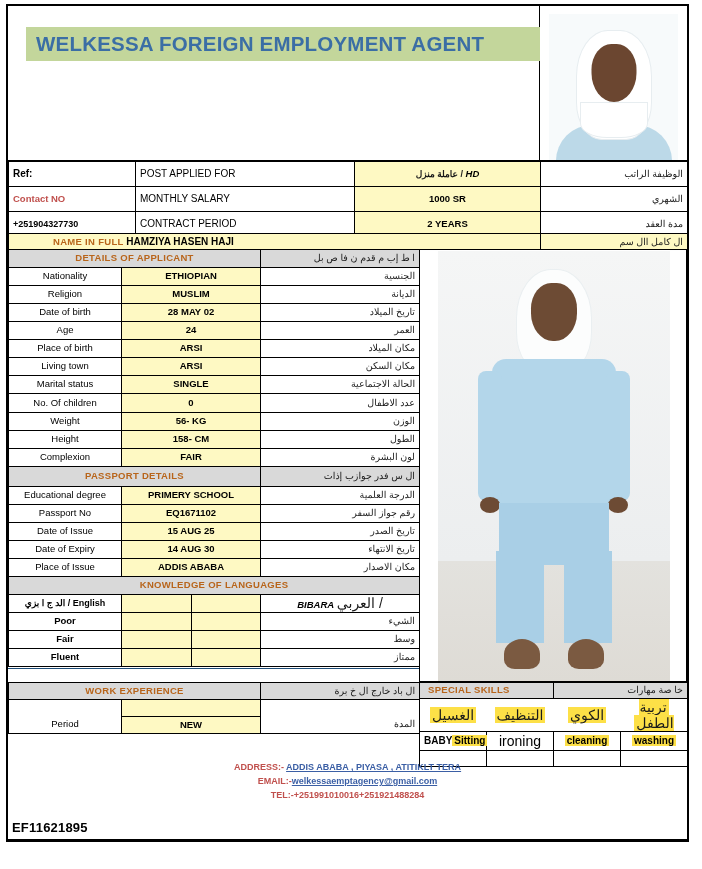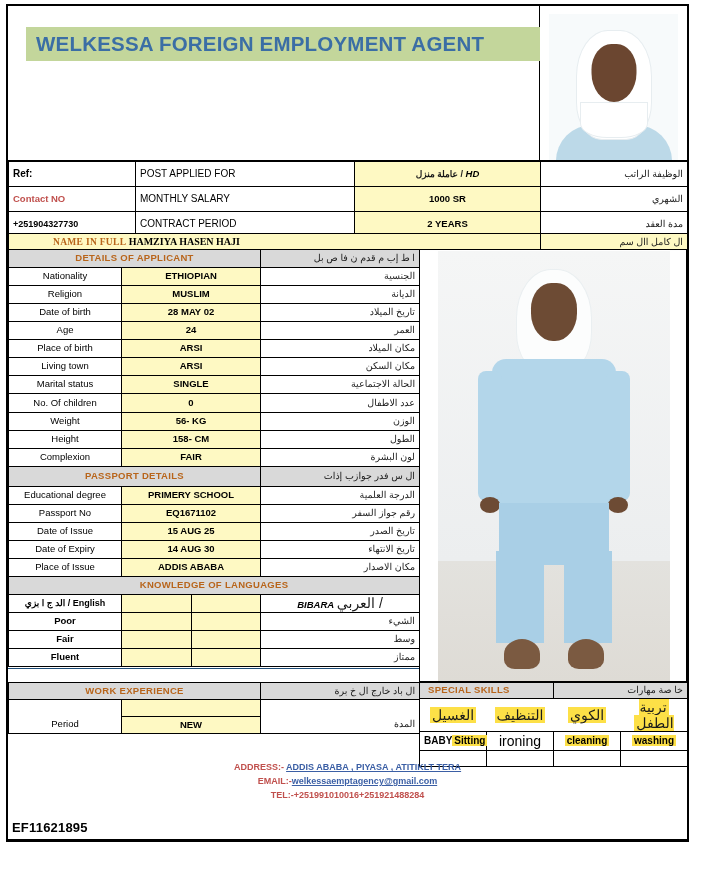--- a/index.html
+++ b/index.html
@@ -136,21 +136,21 @@
     </tbody>
   </table>
 
   <table class="tbl namerow">
     <colgroup>
         <col style="width:532px">
         <col style="width:147px">
       </colgroup>
     <tbody>
       <tr>
-        <td class="green lft" style="padding-left:44px;font-family:Liberation Serif, serif;">
+        <td class="green lft" style="padding-left:44px;">
           <span class="sect-or">NAME IN FULL</span>
           <span class="b" style="font-size:10px;">HAMZIYA HASEN HAJI</span>
         </td>
         <td class="green ar ctr">ال كامل اال سم</td>
       </tr>
     </tbody>
   </table>
 
   <table class="tbl leftcol">
     <colgroup>

